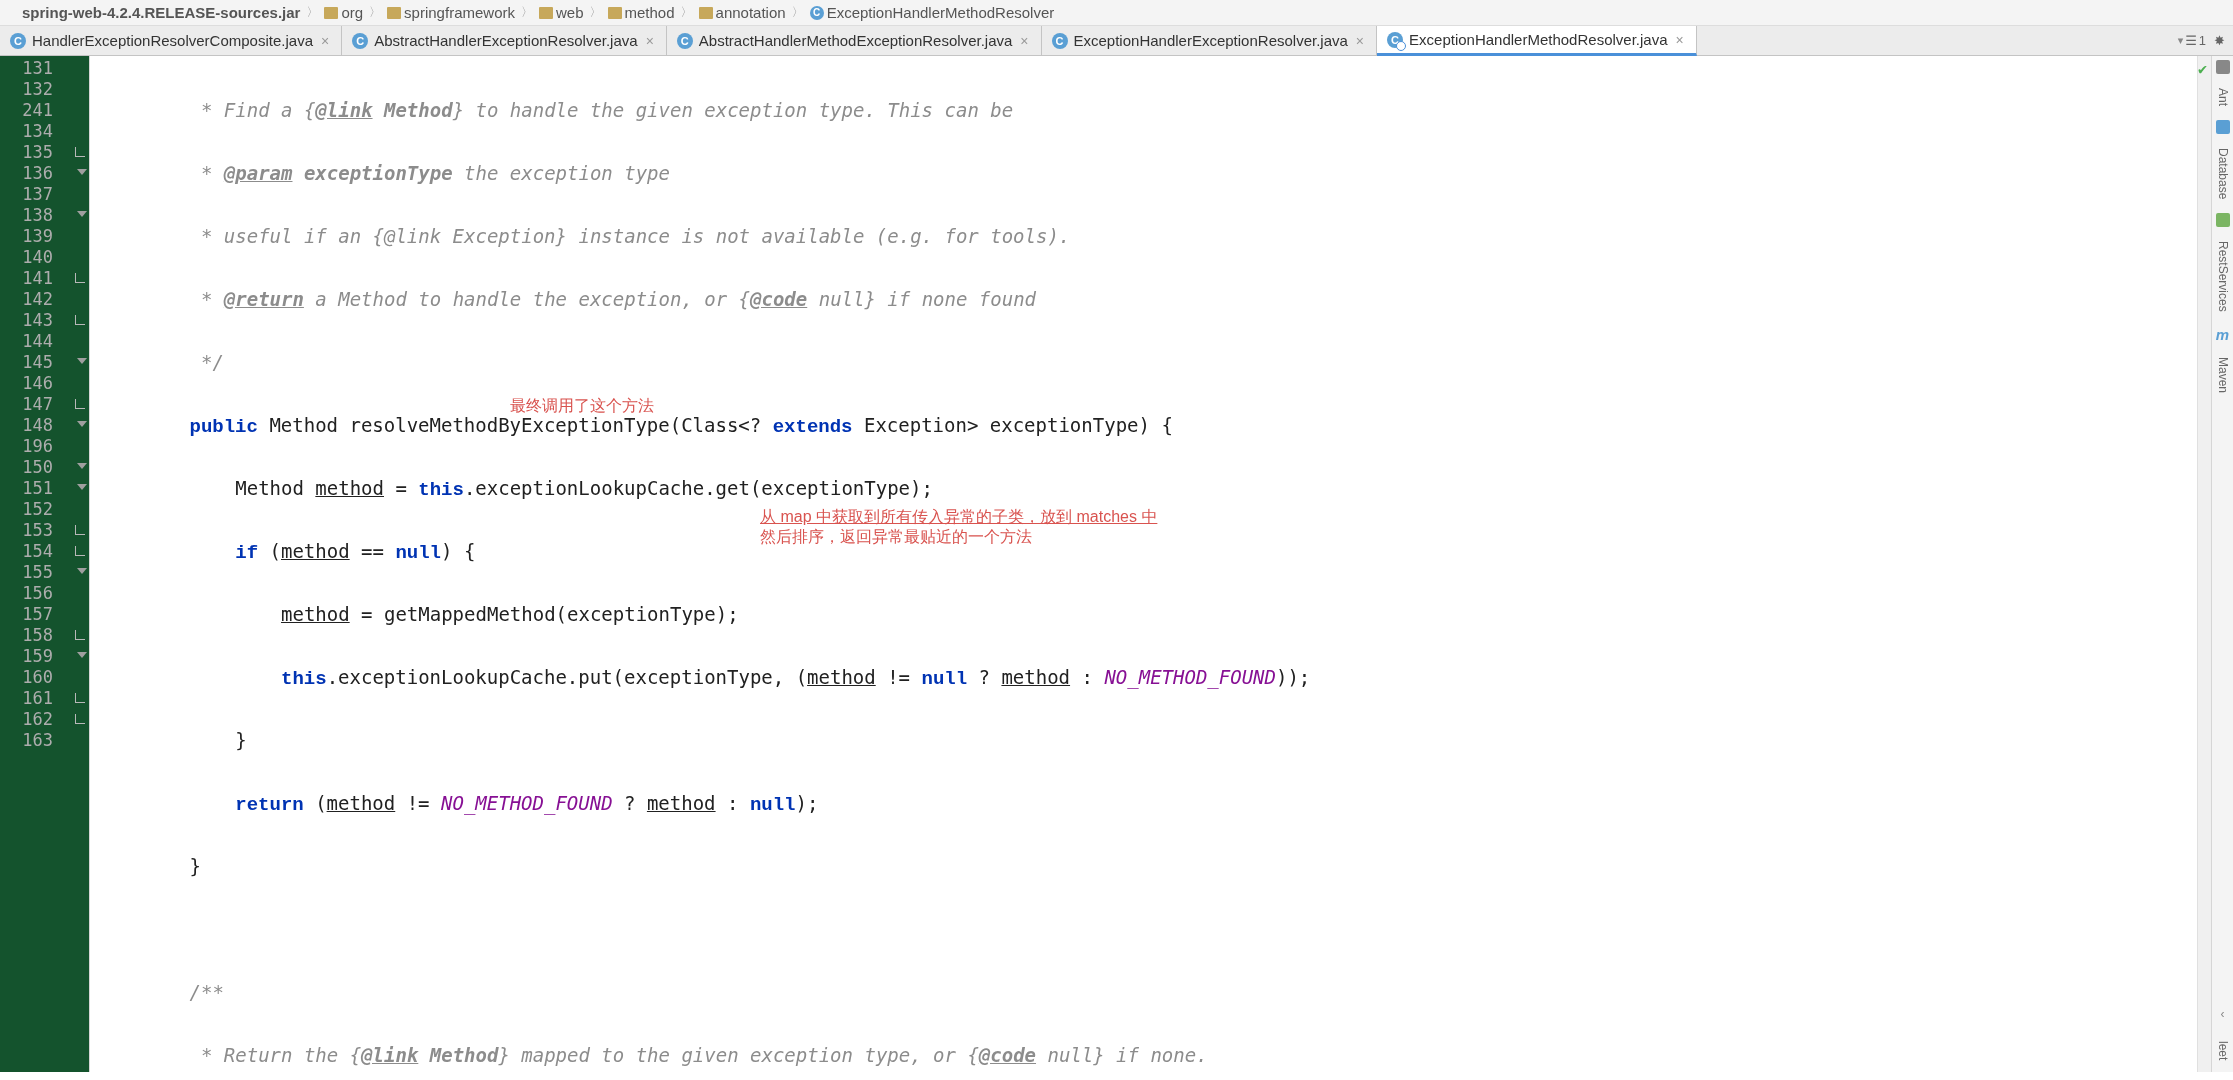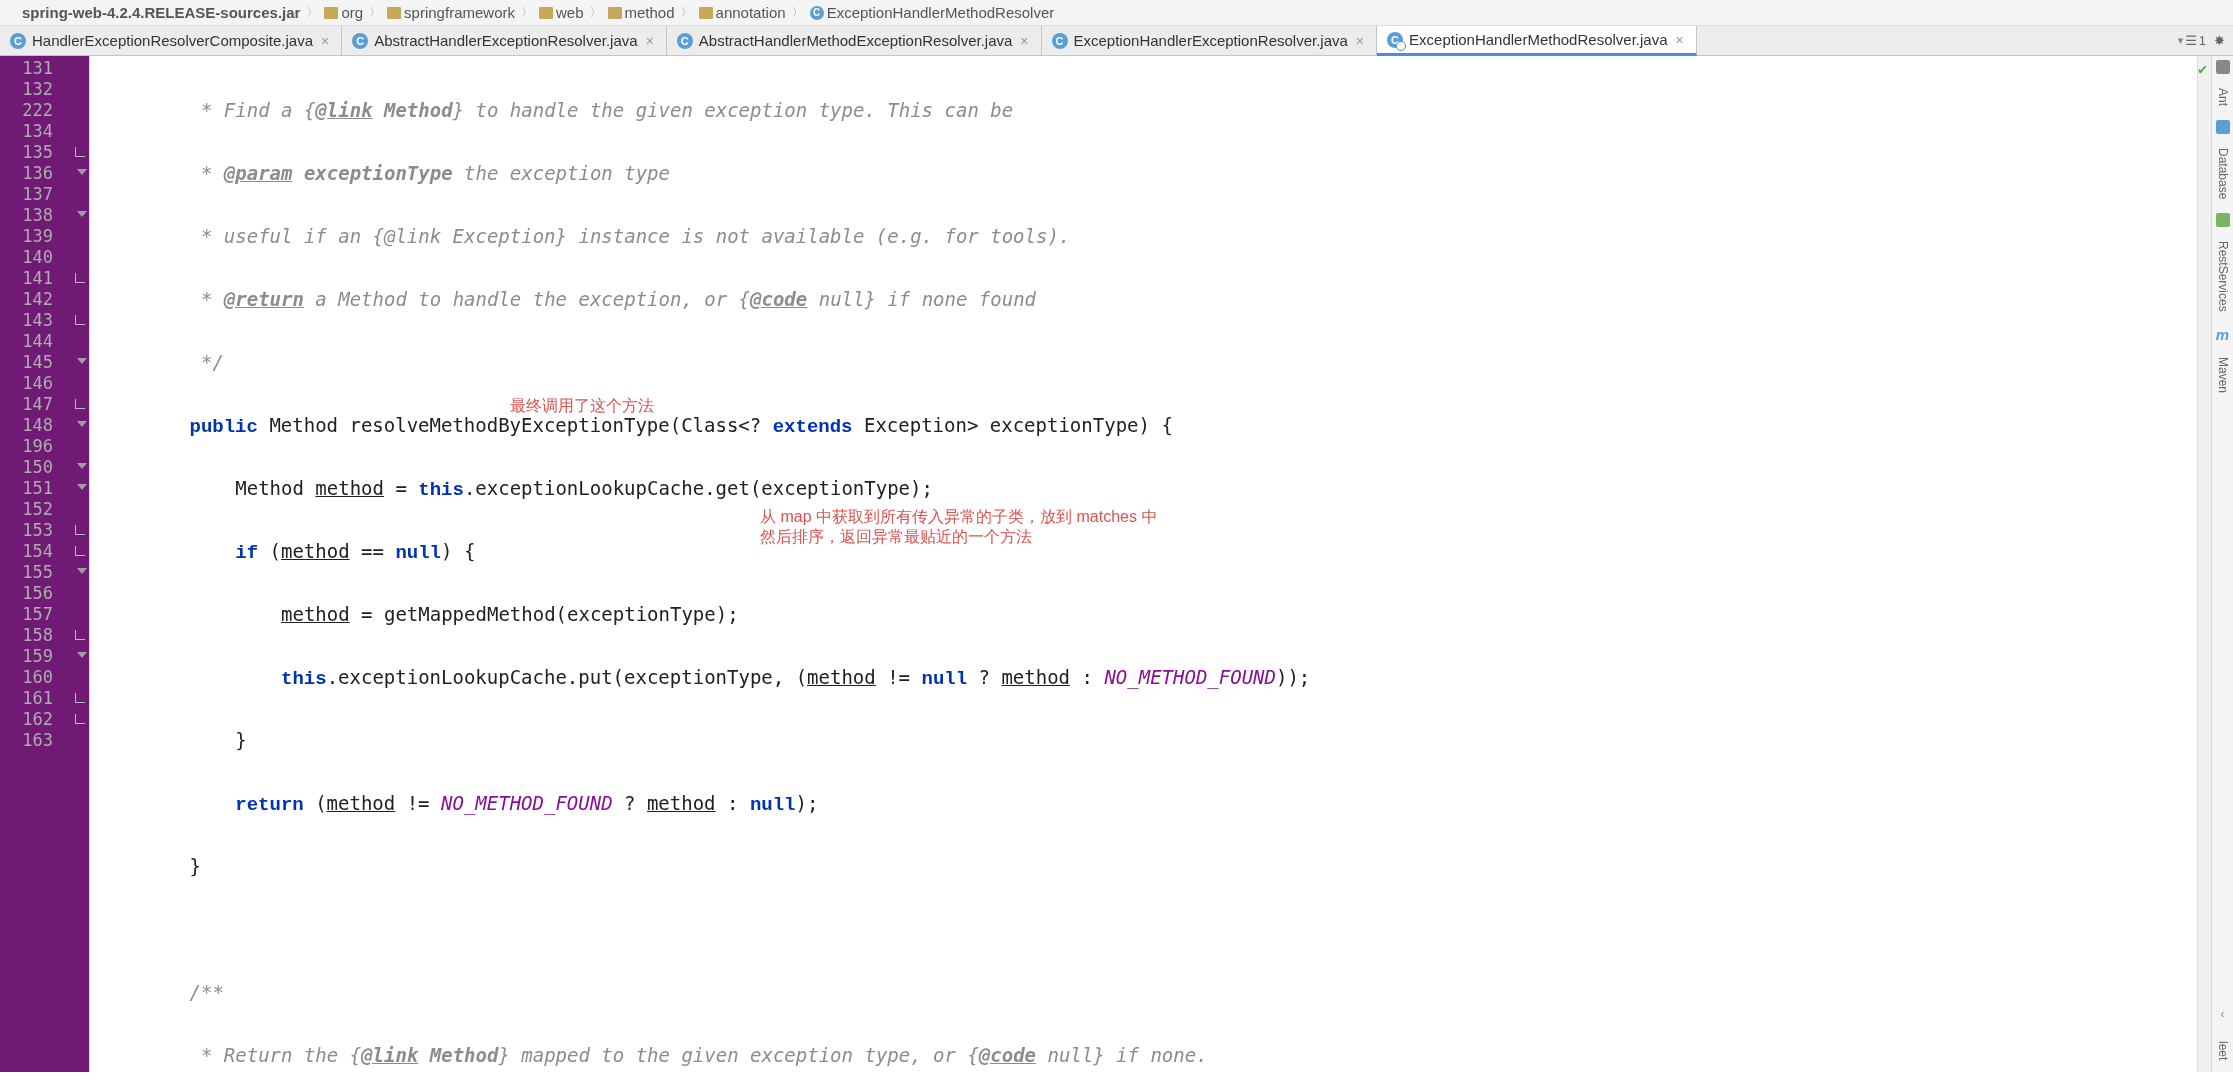--- a/index.html
+++ b/index.html
@@ -101,21 +101,21 @@
       border-radius: 5px;
       right: -3px; bottom: -3px;
       background: #fff;
     }
     .editor-wrap {
       display: flex;
       height: calc(1080px - 64px);
     }
     .gutter {
       width: 90px;
-      background: #701a75;
+      background: #14532d;
       border-right: 1px solid #d6d6d6;
       padding-top: 2px;
       color: #adadad;
       font-size: 17px;
       text-align: right;
       user-select: none;
       flex-shrink: 0;
       position: relative;
     }
     .gutter-line {
@@ -277,21 +277,21 @@
     <span>☰</span>
     <span>1</span>
     <span style="margin-left:6px;">✸</span>
   </div>
 </div>
 
 <div class="editor-wrap">
   <div class="gutter" id="gutter">
       <div class="gutter-line">131</div>
       <div class="gutter-line">132</div>
-      <div class="gutter-line">222</div>
+      <div class="gutter-line">241</div>
       <div class="gutter-line">134</div>
       <div class="gutter-line">135<span class="fold-marker"></span></div>
       <div class="gutter-line">136<span class="fold-start"></span></div>
       <div class="gutter-line">137</div>
       <div class="gutter-line">138<span class="fold-start"></span></div>
       <div class="gutter-line">139</div>
       <div class="gutter-line">140</div>
       <div class="gutter-line">141<span class="fold-marker"></span></div>
       <div class="gutter-line">142</div>
       <div class="gutter-line">143<span class="fold-marker"></span></div>
@@ -346,21 +346,21 @@
     
     
     
     
     
     
     
     
 
     <div class="annotation" style="left:420px; top:339px;">最终调用了这个方法</div>
-    <div class="annotation" style="left:670px; top:450px;">从 map 中获取到所有传入异常的子类，放到 matches 中</div>
+    <div class="annotation" style="left:670px; top:450px;text-decoration:underline;">从 map 中获取到所有传入异常的子类，放到 matches 中</div>
     <div class="annotation" style="left:670px; top:470px;">然后排序，返回异常最贴近的一个方法</div>
   </div>
 
   <div class="marker-strip">
     <span class="check-icon" style="position:absolute;top:4px;left:0;">✔</span>
   </div>
 
   <div class="right-sidebar">
     <div class="side-icon" style="background:#888;"></div>
     <div class="side-tab">Ant</div>

